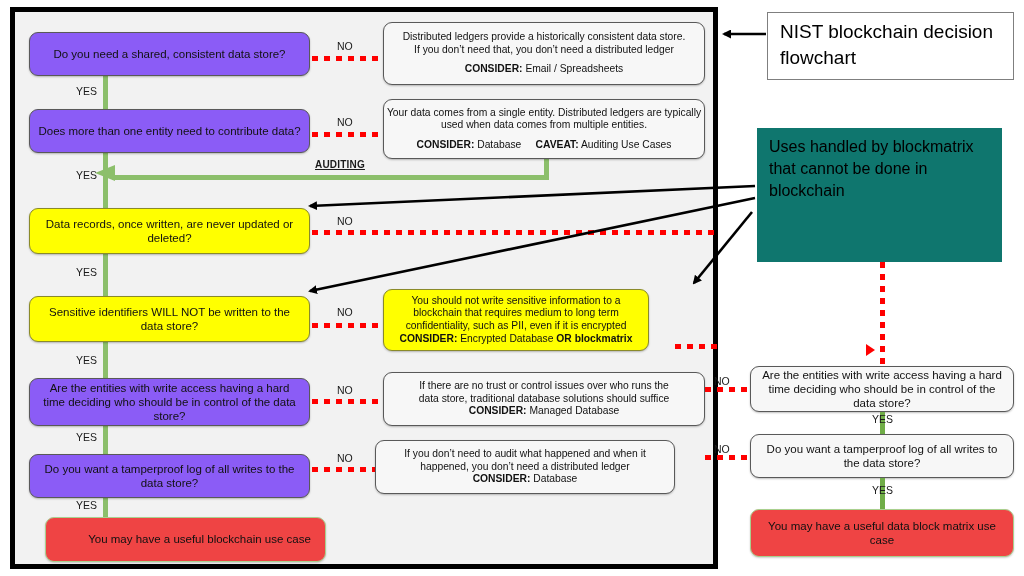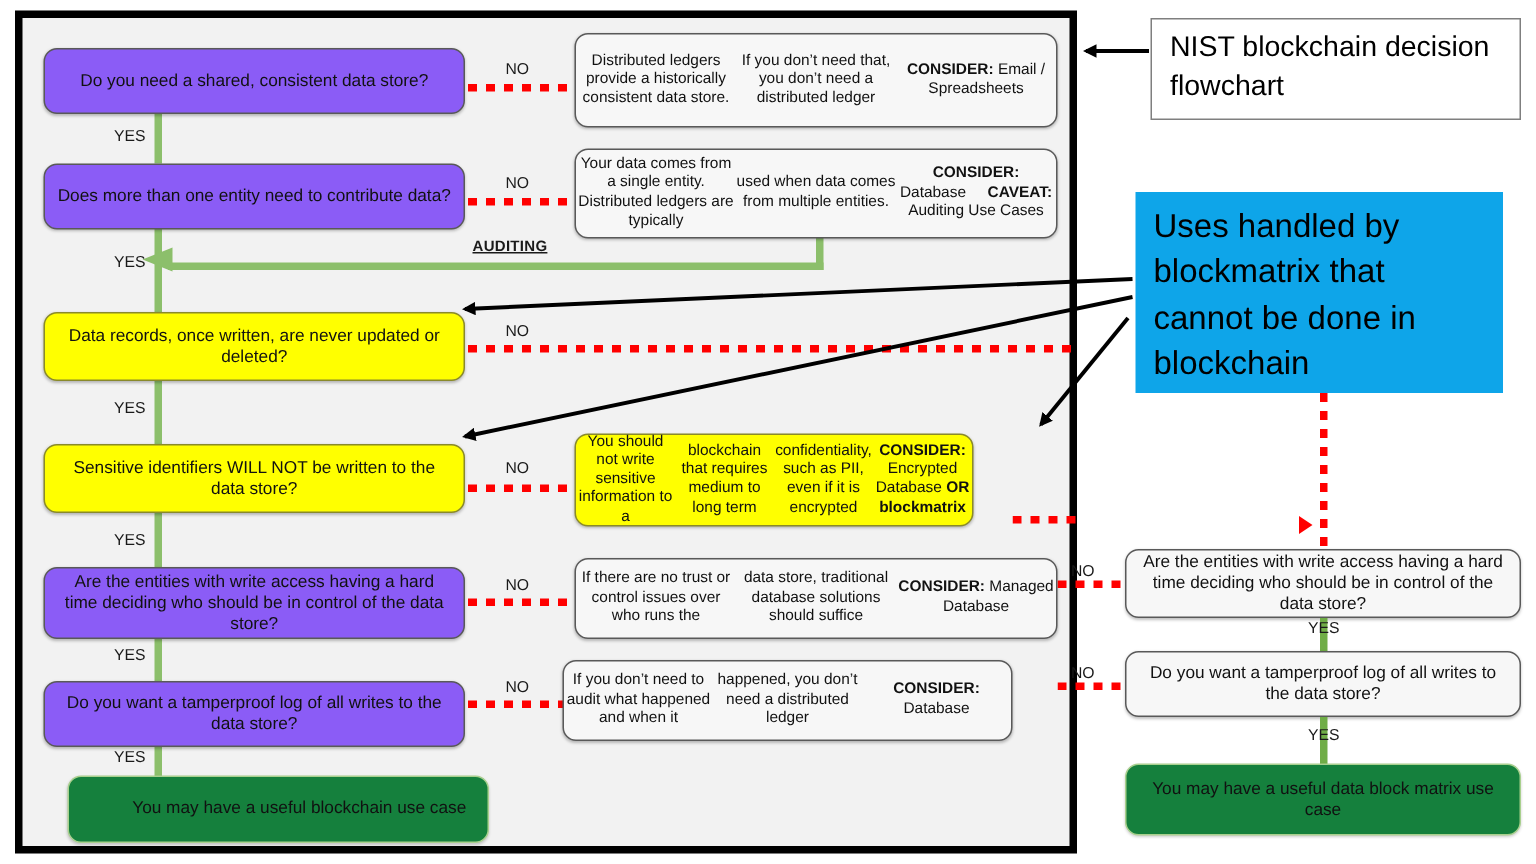--- a/index.html
+++ b/index.html
@@ -39,28 +39,28 @@
   .dbox.yellow {
     background: #ffff00;
     border: 1.2px solid #8a8a2a;
   }
   .ibox {           
     background: #f7f7f7;
     border: 1.2px solid #595959;
     font-size: 10.3px;
     padding: 3px 0;
     box-shadow: 0 1px 2px rgba(0,0,0,.25);
-    flex-direction: row;
+    flex-direction: column;
   }
   .ibox.yellow {
     background: #ffff00;
     border: 1.2px solid #8a8a2a;
   }
   .endbox {
-    background: #15803d;
+    background: #ef4444;
     border: 1px solid #a9d08e;
     font-size: 11.5px;
     padding: 2px 8px;
     box-shadow: 0 1px 2px rgba(0,0,0,.2);
   }
   .ibox .line { display: block; width: 100%; }
   .ibox .gap { height: 7px; }
   .ibox b { font-weight: bold; }
 
   
@@ -108,22 +108,22 @@
     position: absolute;
     background: #ffffff;
     border: 1px solid #7f7f7f;
     font-size: 19px;
     line-height: 1.35;
     color: #000;
     padding: 6px 10px 6px 12px;
   }
   .callout {
     position: absolute;
-    background: #0ea5e9;
-    font-size: 22px;
+    background: #0f766e;
+    font-size: 16px;
     line-height: 1.38;
     color: #000;
     padding: 8px 10px 8px 12px;
   }
 
   svg.overlay {
     position: absolute; left: 0; top: 0;
     width: 1024px; height: 576px;
     pointer-events: none;
   }

